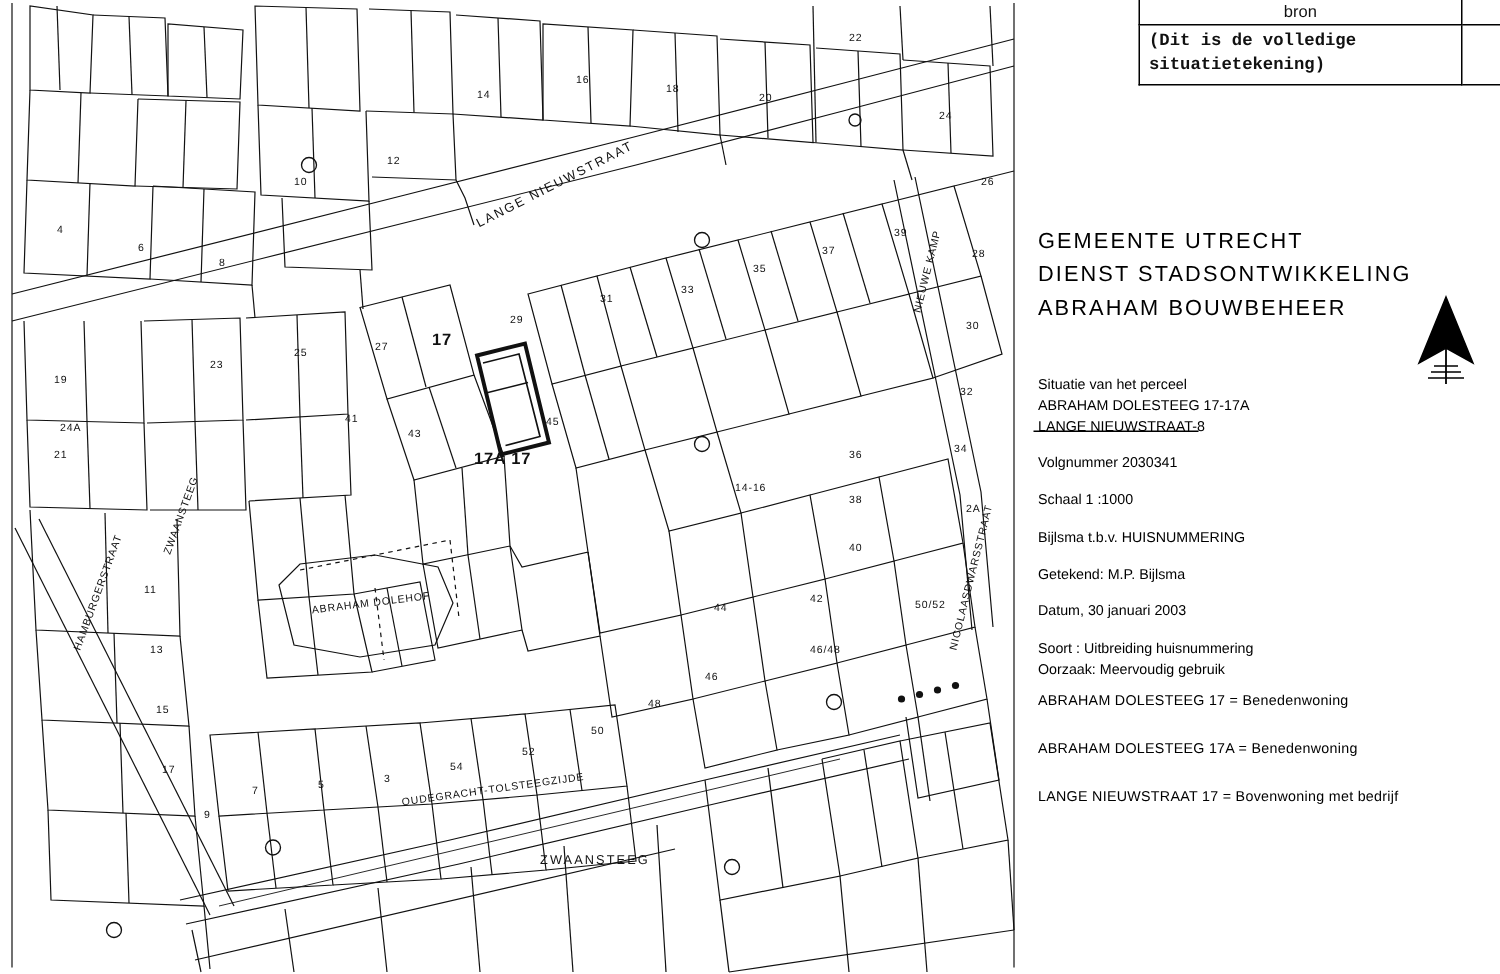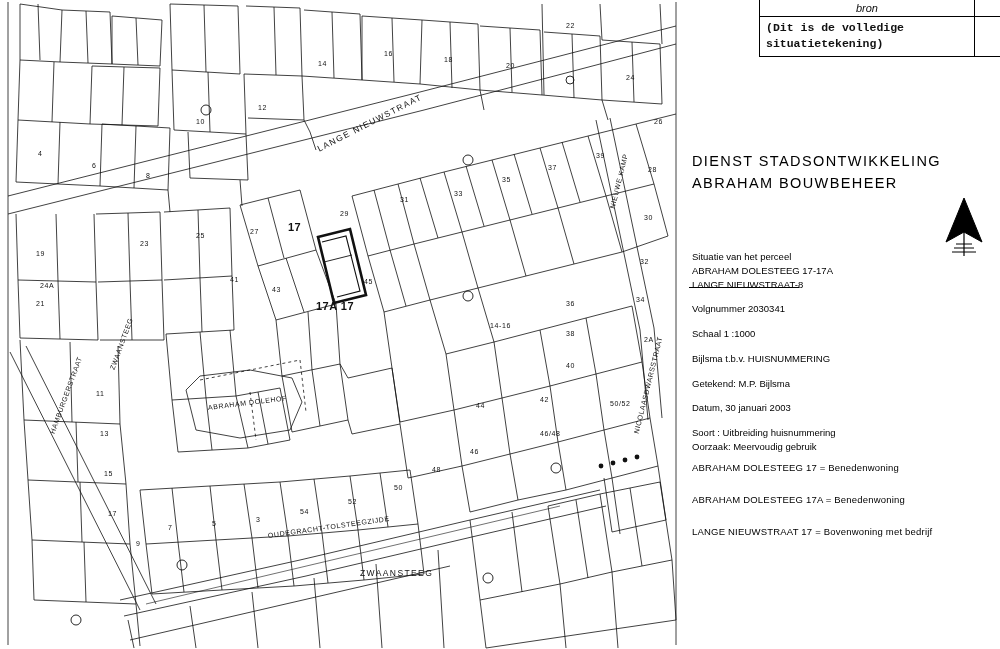--- a/index.html
+++ b/index.html
@@ -70,21 +70,21 @@
   }
   #header-table td, #header-table th {
     border: 1px solid #000;
     padding: 2px 6px;
     font-size: 11px;
     font-family: "Liberation Sans", sans-serif;
     font-weight: normal;
     text-align: center;
     vertical-align: middle;
   }
-  #header-table .col-bron { width: 170px; font-style: italic; }
+  #header-table .col-bron { width: 170px; }
   #header-table .col-verwerkt { width: 80px; }
   #header-table td.bron-val {
     font-family: "Liberation Mono", monospace;
     font-weight: bold;
     font-size: 11.5px;
     text-align: left;
     line-height: 1.35;
     padding: 3px 6px 5px 6px;
   }
   #header-table td.verwerkt-val {
@@ -435,20 +435,21 @@
         <th class="col-verwerkt">verwerkt</th>
       </tr>
       <tr>
         <td class="bron-val">(Dit is de volledige situatietekening)</td>
         <td class="verwerkt-val">ar0105</td>
       </tr>
     </tbody>
       </table>
 
     <div id="org-block">
+      <div>GEMEENTE  UTRECHT</div>
       <div>DIENST STADSONTWIKKELING</div>
       <div>ABRAHAM BOUWBEHEER</div>
     </div>
 
     <div id="details-block">
       <div class="tight">Situatie van het perceel</div>
       <div class="tight">ABRAHAM DOLESTEEG 17-17A</div>
       <div class="para">LANGE NIEUWSTRAAT-8</div>
       <div class="para">Volgnummer 2030341</div>
       <div class="para">Schaal 1 :1000</div>

